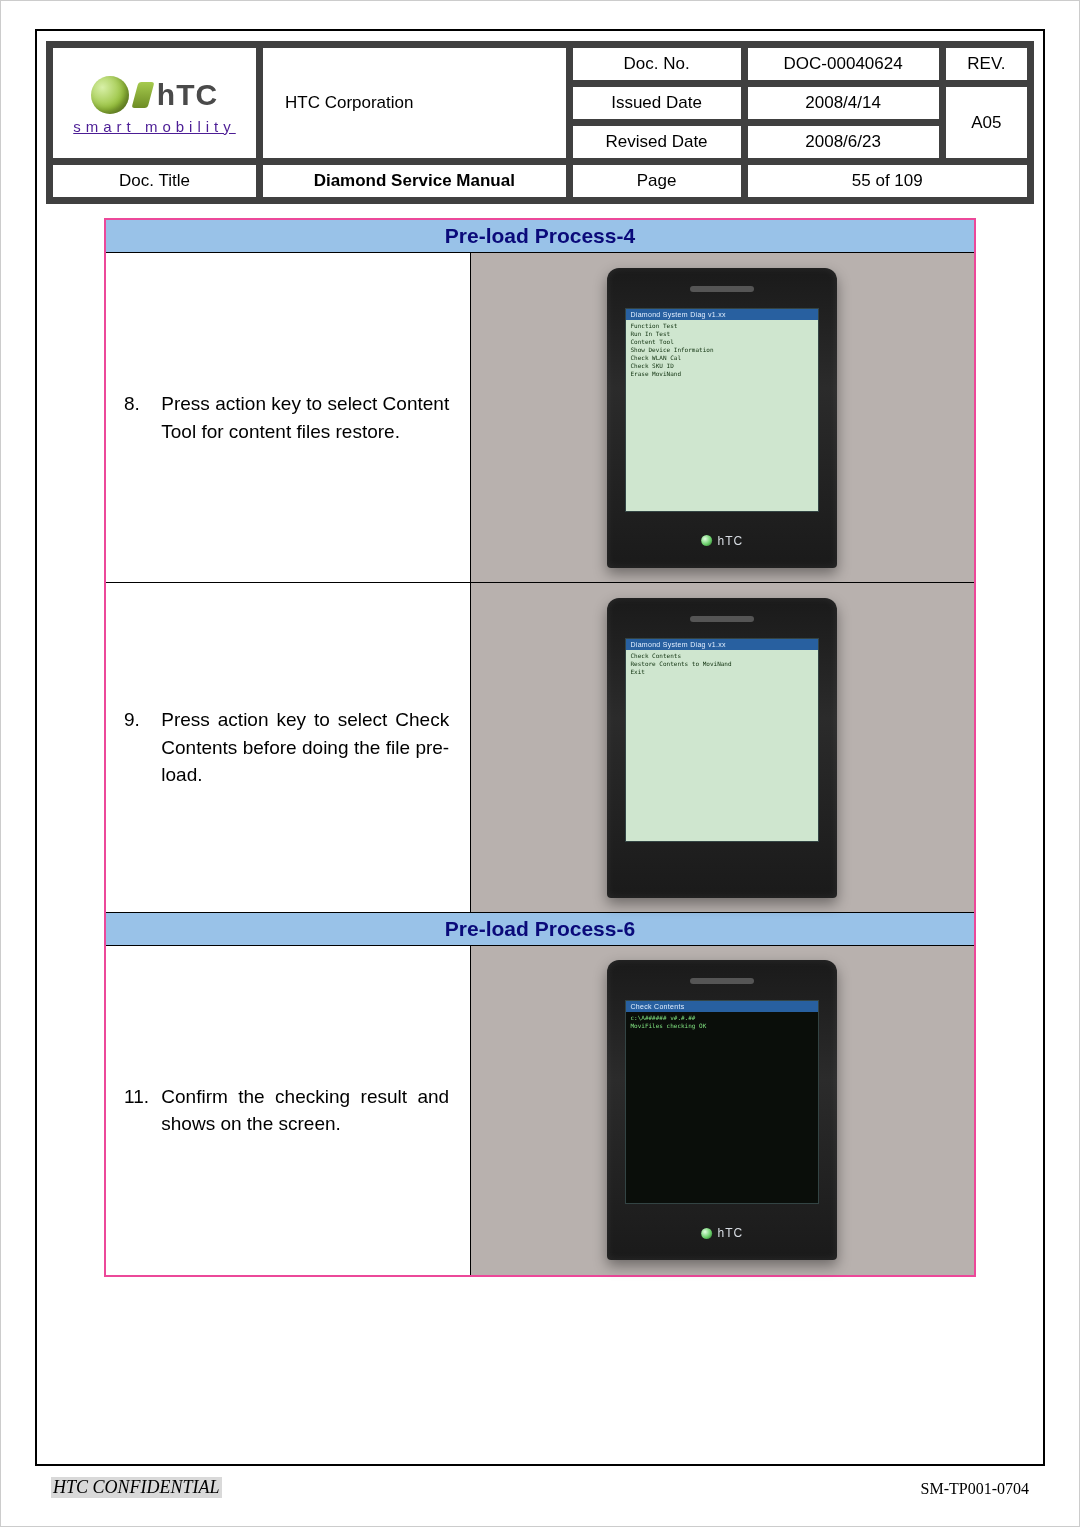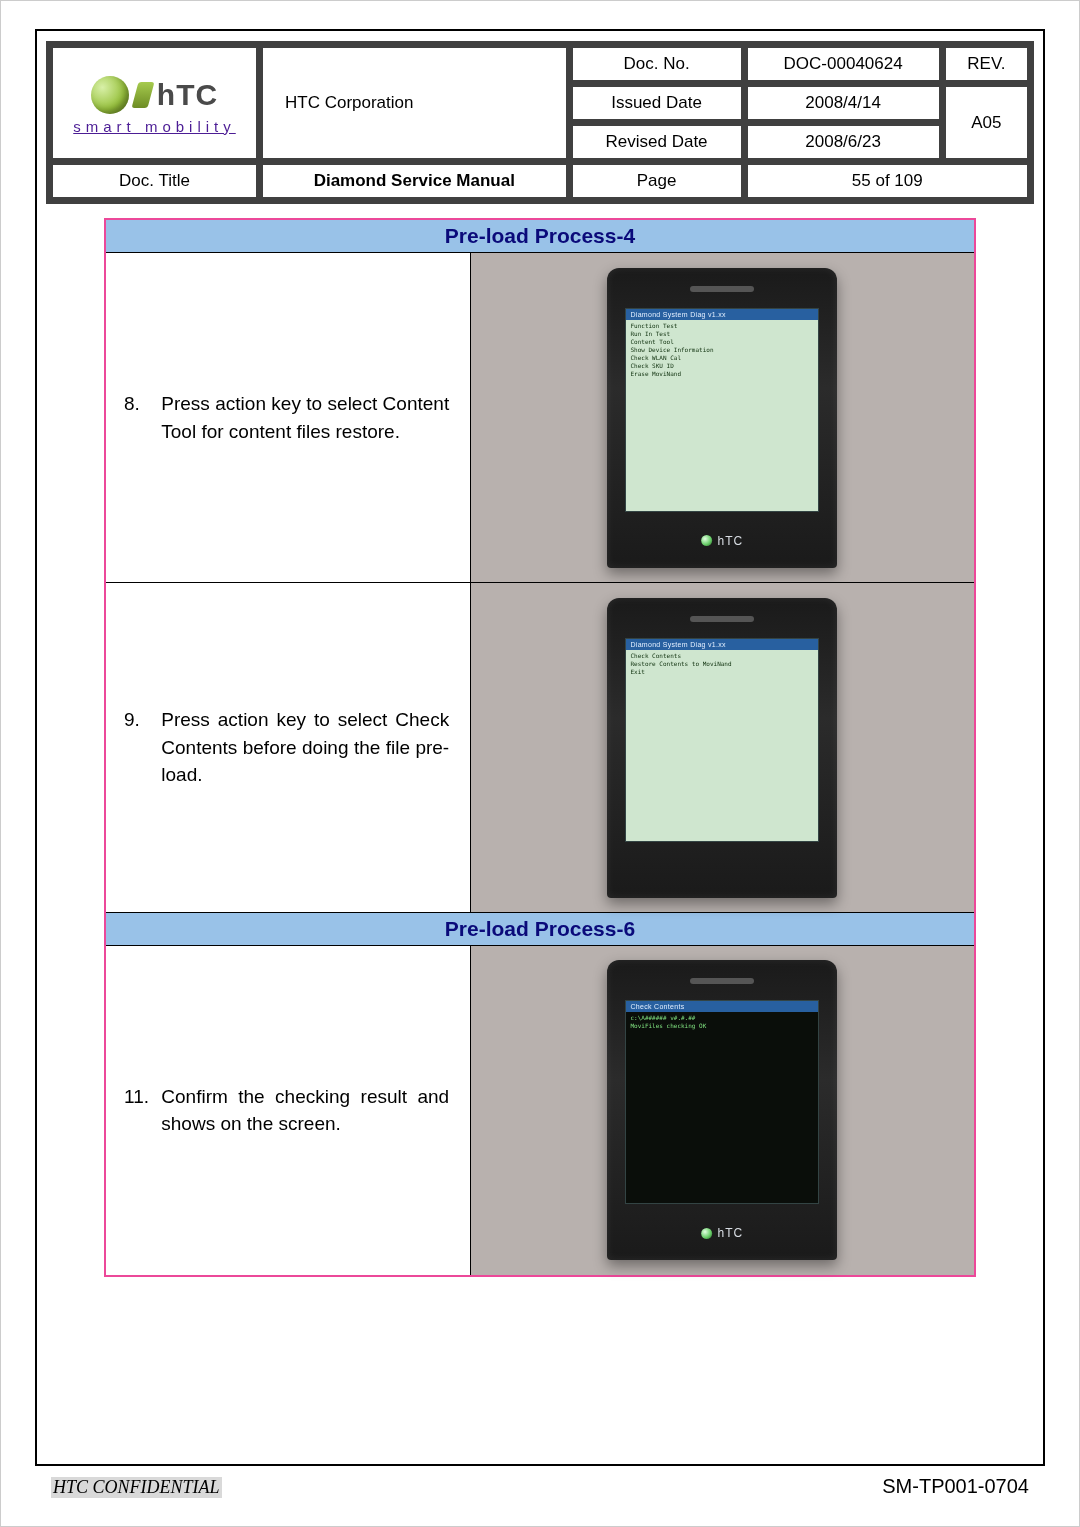--- a/index.html
+++ b/index.html
@@ -223,22 +223,22 @@
     font-size: 18px;
     gap: 24px;
   }
   .confidential {
     font-style: italic;
     font-family: "Times New Roman", Times, serif;
     background: #d9d9d9;
     padding: 0 2px;
   }
   .doc-code {
-    font-family: Liberation Sans, sans-serif;
-    font-size: 20px;
+    font-family: Liberation Serif, serif;
+    font-size: 16px;
   }
 </style>
 </head>
 <body>
 
 <div class="page">
   <div class="page-border"></div>
 
   <table class="header-table">
     <tbody>

